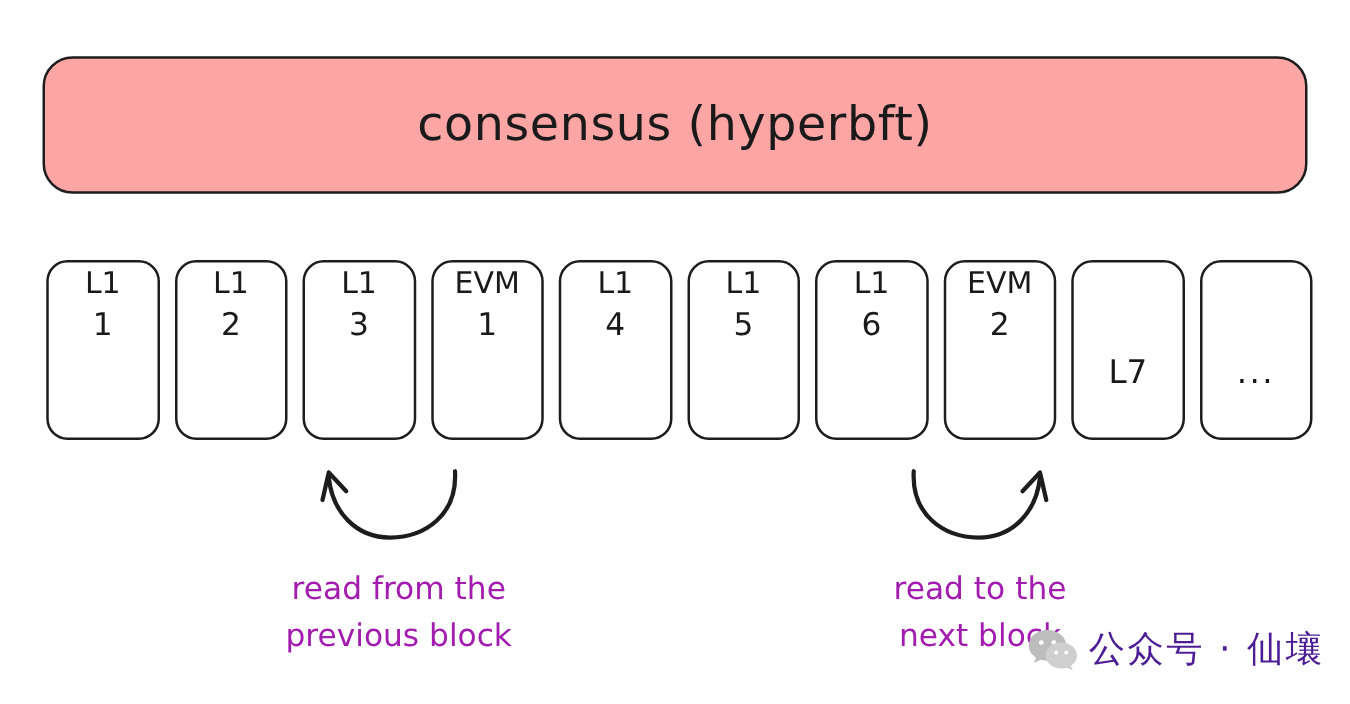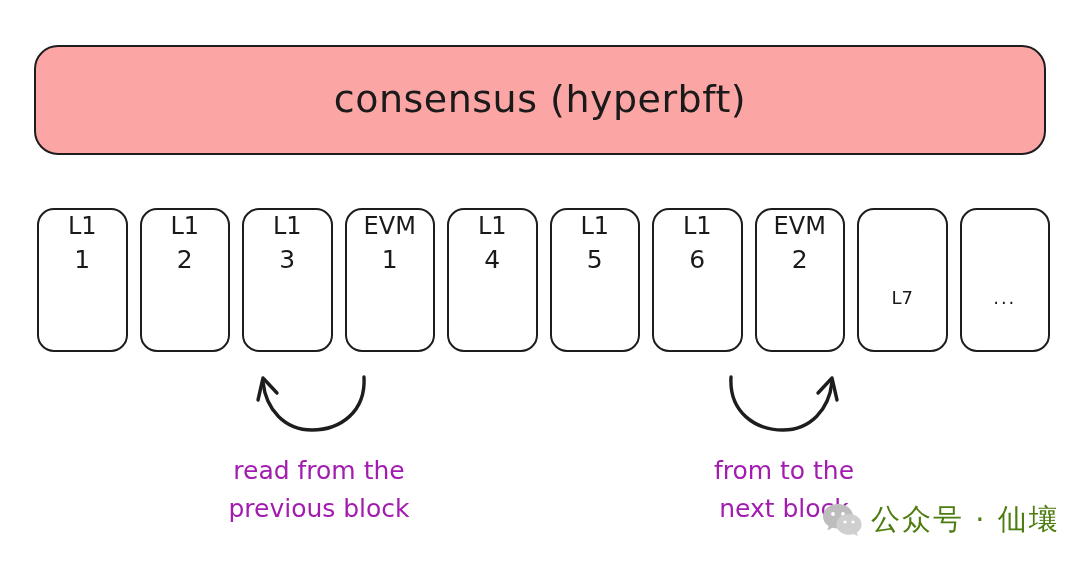--- a/index.html
+++ b/index.html
@@ -73,21 +73,21 @@
   .block-line {
     font-size: 25px;
     line-height: 1.36;
     color: #1a1a1a;
     white-space: nowrap;
   }
   .block-line.kind {
     font-size: 24px;
   }
   .block.single .block-line {
-    font-size: 18px;
+    font-size: 26px;
     margin-top: 41px;
   }
   .block-line.ellipsis {
     font-size: 26px;
     letter-spacing: 2px;
   }
 
   
   .arrow-layer {
     position: absolute;
@@ -128,21 +128,21 @@
     gap: 9px;
   }
   .wm-logo {
     width: 40px;
     height: 38px;
     position: relative;
     flex: none;
   }
   .wm-text {
     font-size: 29px;
-    color: #4d7c0f;
+    color: #4c1d95;
     letter-spacing: 2px;
     white-space: nowrap;
   }
 </style>
 </head>
 <body>
 
 <div id="diagram-root">
 
   <div class="consensus-box">
@@ -202,21 +202,21 @@
       <path d="M 832 378 L 837 400 M 832 378 L 818 393" fill="none" stroke="#1d1d1d" stroke-width="3.4" stroke-linecap="round" stroke-linejoin="round"></path>
     </g>
   </svg>
 
   <div class="caption caption-read">
     <div>read from the</div>
     <div>previous block</div>
   </div>
 
   <div class="caption caption-write">
-    <div>from to the</div>
+    <div>read to the</div>
     <div>next block</div>
   </div>
 
   <div class="watermark">
     <div class="wm-logo">
       <svg viewBox="0 0 40 38" width="40" height="38" xmlns="http://www.w3.org/2000/svg">
         <g fill="#bdbdbd">
           <path d="M16 3 C7.7 3 1 8.6 1 15.4 c0 3.9 2.2 7.3 5.7 9.6 l-1.4 4.4 5.1 -2.6 c1.7 .5 3.6 .8 5.6 .8 c8.3 0 15 -5.5 15 -12.2 C31 8.6 24.3 3 16 3 z"></path>
           <circle cx="11" cy="13" r="1.9" fill="#ffffff"></circle>
           <circle cx="21" cy="13" r="1.9" fill="#ffffff"></circle>

